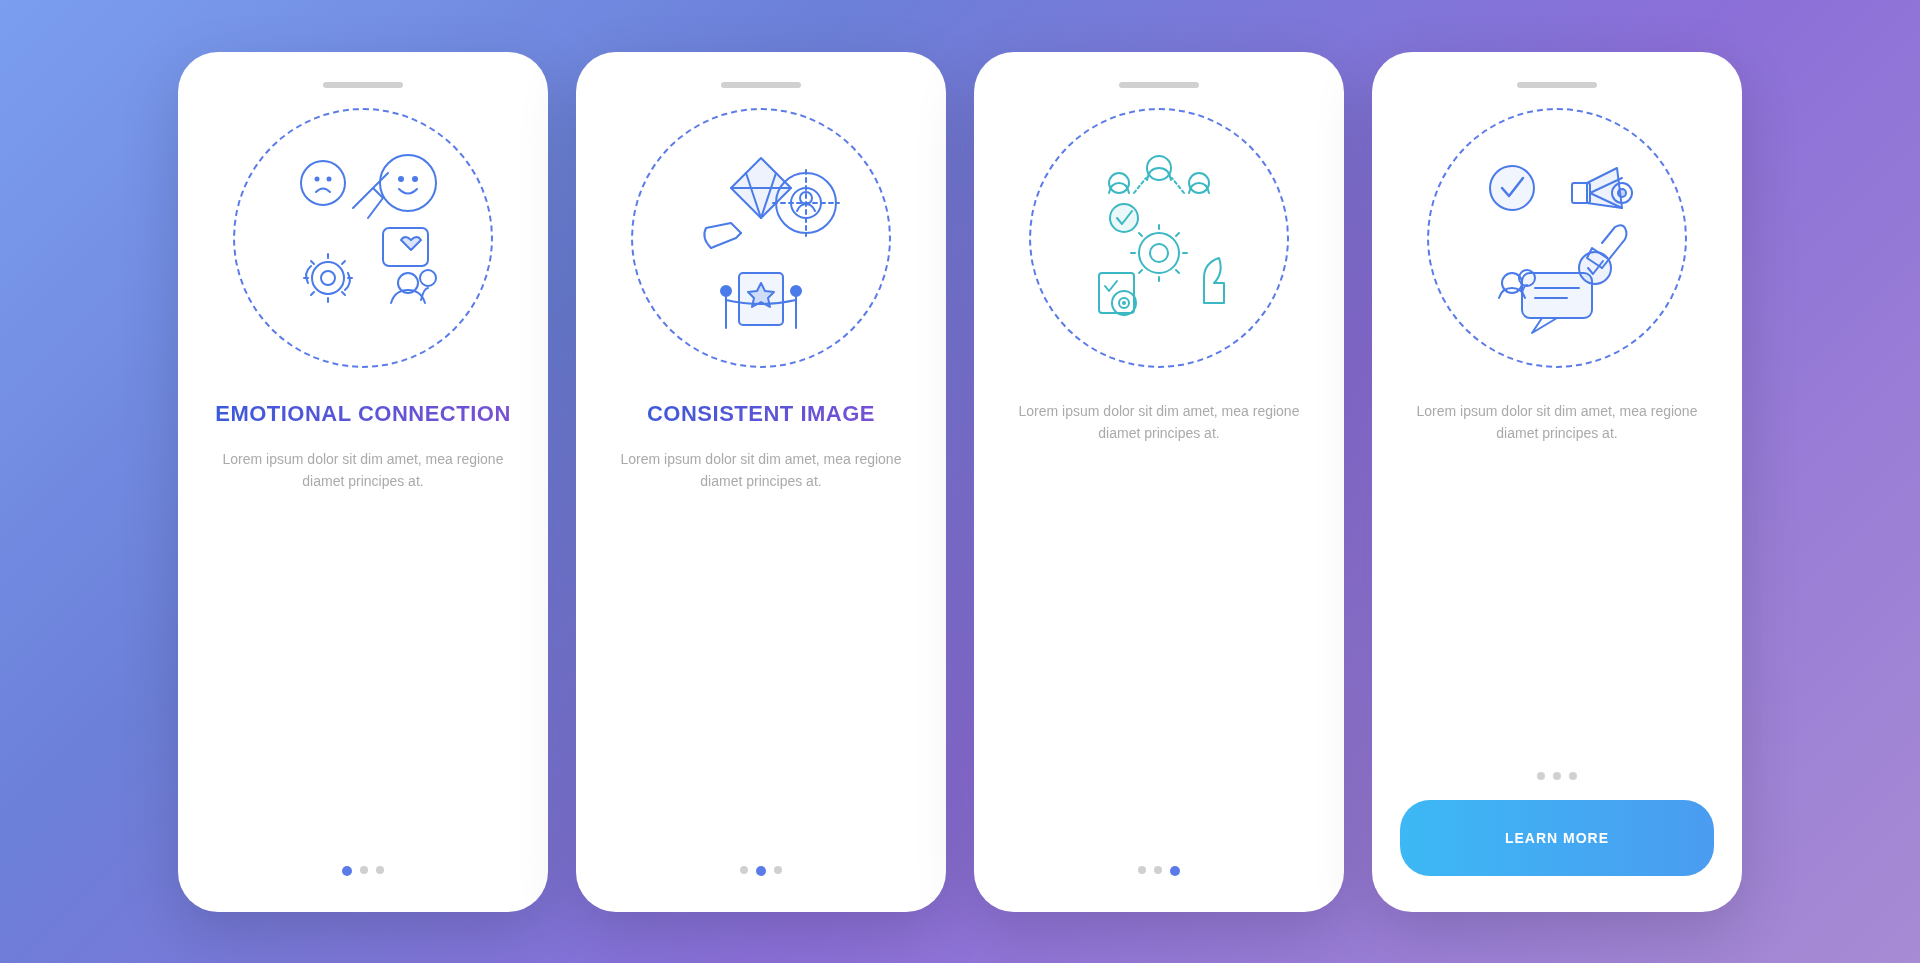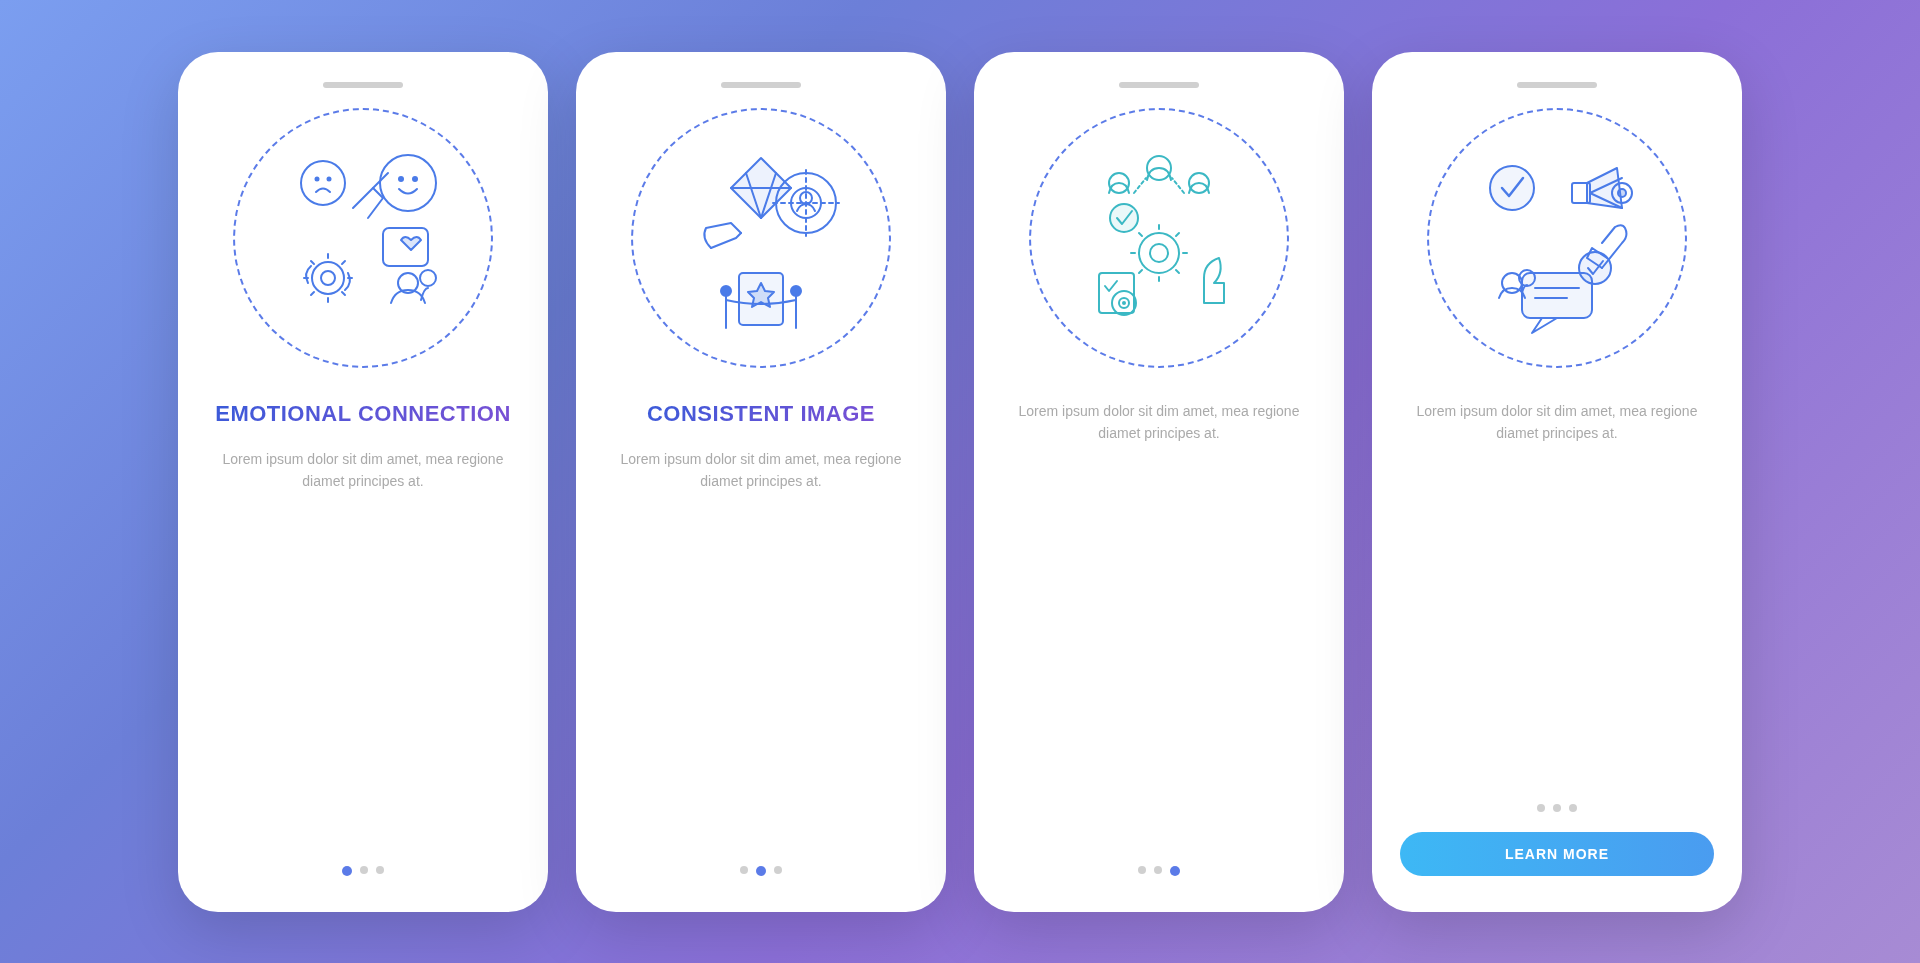--- a/index.html
+++ b/index.html
@@ -103,21 +103,21 @@
       width: 10px;
       height: 10px;
     }
 
     .learn-more-btn {
       margin-top: 20px;
       background: linear-gradient(90deg, #3db8f5 0%, #4a9cf0 100%);
       color: white;
       border: none;
       border-radius: 30px;
-      padding: 14px 48px;
+      padding: 30px 48px;
       font-size: 14px;
       font-weight: 700;
       letter-spacing: 1px;
       text-transform: uppercase;
       cursor: pointer;
       width: 100%;
     }
 
     
     .icon-stroke {

